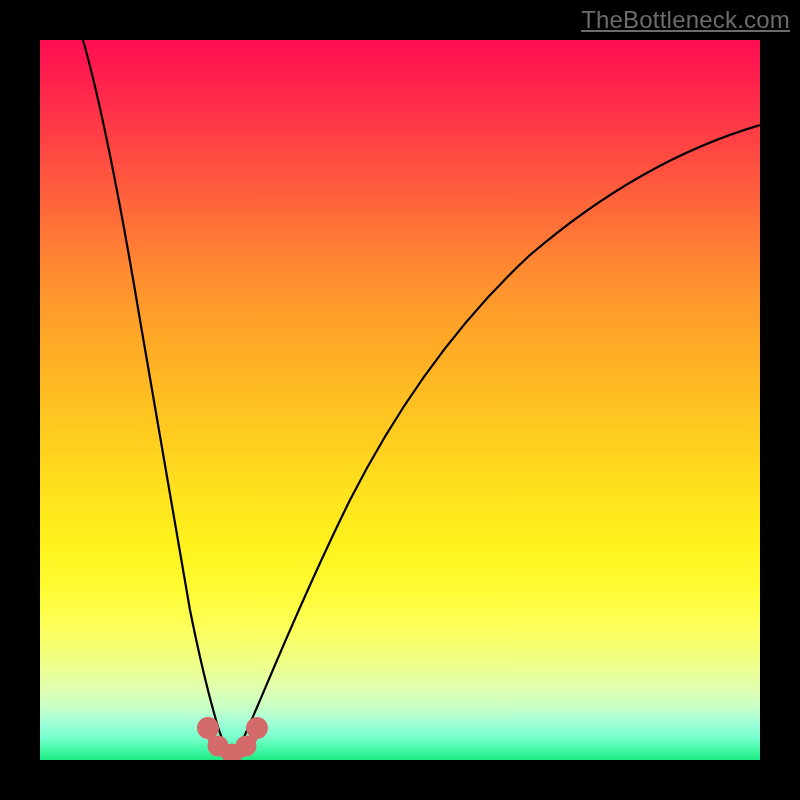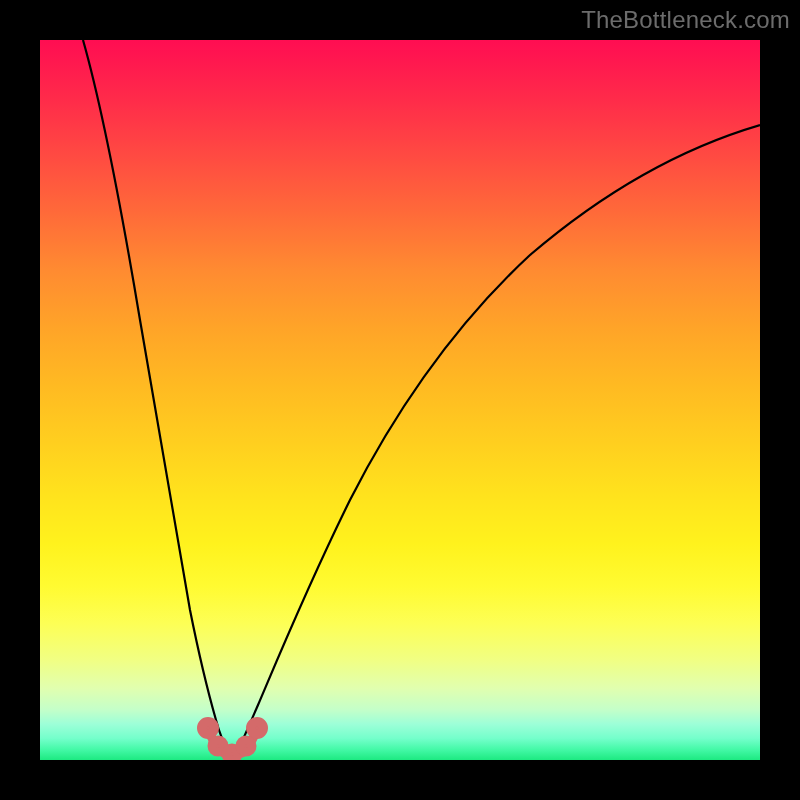--- a/index.html
+++ b/index.html
@@ -64,20 +64,21 @@
   }
   .watermark {
     position: absolute;
     top: 6px;
     right: 10px;
     font-family: Arial, Helvetica, sans-serif;
     font-size: 24px;
     color: #6c6c6c;
     letter-spacing: 0.2px;
     font-weight: 500;
+    text-decoration: underline;
   }
 </style>
 </head>
 <body>
 
 <div class="frame">
 
   <div class="plot-area">
     <div class="gradient-bg"></div>
 

